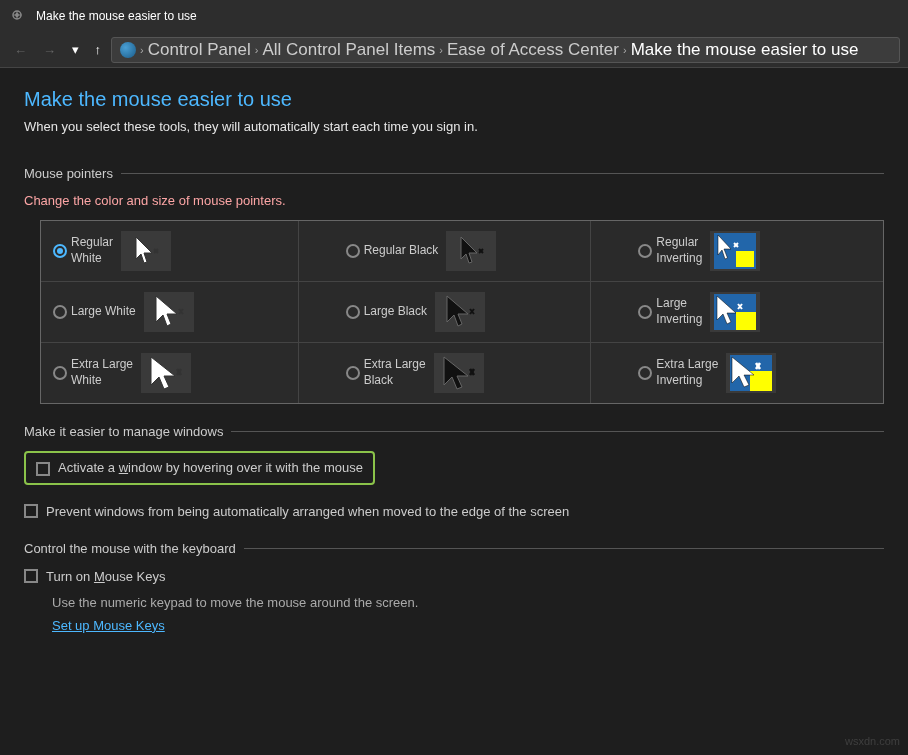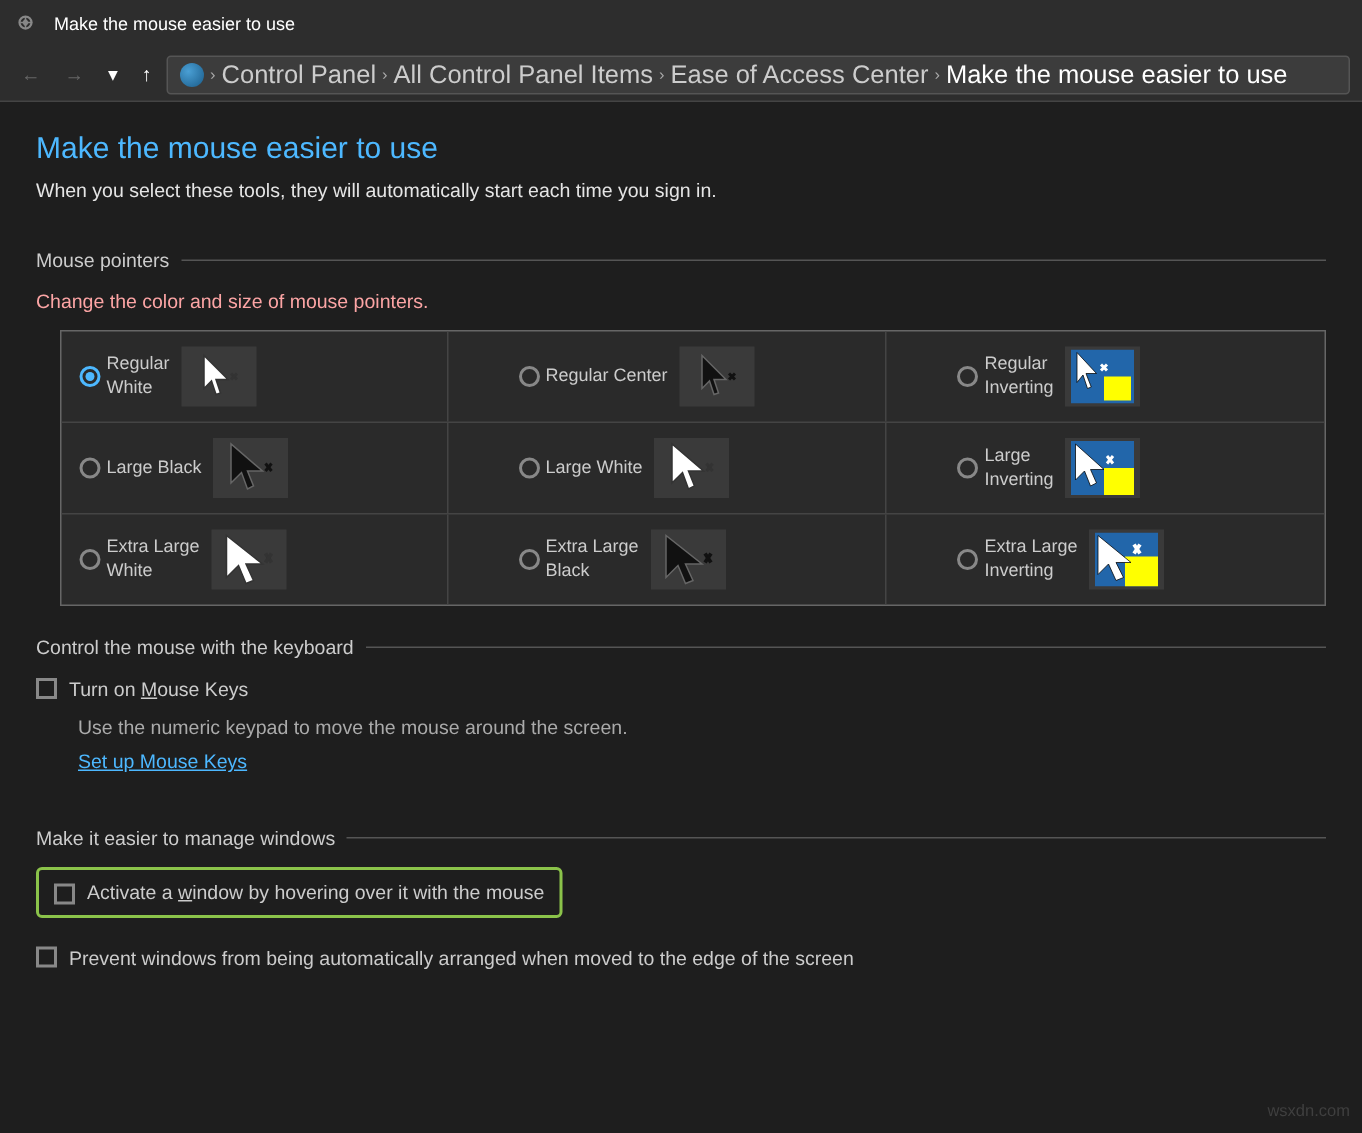--- a/index.html
+++ b/index.html
@@ -296,21 +296,21 @@
           <div class="cursor-preview">
             <svg width="28" height="32" viewBox="0 0 28 32">
               <polygon points="4,2 4,24 9,19 12,28 15,27 12,18 20,18" fill="white" stroke="#333" stroke-width="1"></polygon>
               <line x1="22" y1="14" x2="26" y2="18" stroke="#333" stroke-width="2"></line>
               <line x1="22" y1="18" x2="26" y2="14" stroke="#333" stroke-width="2"></line>
             </svg>
           </div>
         </div>
         <div class="pointer-cell">
           <div class="radio-btn"></div>
-          <span class="pointer-label">Regular Center</span>
+          <span class="pointer-label">Regular Black</span>
           <div class="cursor-preview">
             <svg width="28" height="32" viewBox="0 0 28 32">
               <polygon points="4,2 4,24 9,19 12,28 15,27 12,18 20,18" fill="#111" stroke="#666" stroke-width="1"></polygon>
               <line x1="22" y1="14" x2="26" y2="18" stroke="#111" stroke-width="2"></line>
               <line x1="22" y1="18" x2="26" y2="14" stroke="#111" stroke-width="2"></line>
             </svg>
           </div>
         </div>
         <div class="pointer-cell">
           <div class="radio-btn"></div>
@@ -323,37 +323,37 @@
               <line x1="20" y1="10" x2="24" y2="14" stroke="white" stroke-width="2"></line>
               <line x1="20" y1="14" x2="24" y2="10" stroke="white" stroke-width="2"></line>
             </svg>
           </div>
         </div>
       </div>
 
       <div class="pointer-row">
         <div class="pointer-cell">
           <div class="radio-btn"></div>
+          <span class="pointer-label">Large White</span>
+          <div class="cursor-preview">
+            <svg width="32" height="36" viewBox="0 0 32 36">
+              <polygon points="3,2 3,28 10,21 14,32 18,30 14,20 24,20" fill="white" stroke="#333" stroke-width="1"></polygon>
+              <line x1="26" y1="15" x2="30" y2="20" stroke="#333" stroke-width="2"></line>
+              <line x1="26" y1="20" x2="30" y2="15" stroke="#333" stroke-width="2"></line>
+            </svg>
+          </div>
+        </div>
+        <div class="pointer-cell">
+          <div class="radio-btn"></div>
           <span class="pointer-label">Large Black</span>
           <div class="cursor-preview">
             <svg width="32" height="36" viewBox="0 0 32 36">
               <polygon points="3,2 3,28 10,21 14,32 18,30 14,20 24,20" fill="#111" stroke="#666" stroke-width="1"></polygon>
               <line x1="26" y1="15" x2="30" y2="20" stroke="#111" stroke-width="2"></line>
               <line x1="26" y1="20" x2="30" y2="15" stroke="#111" stroke-width="2"></line>
-            </svg>
-          </div>
-        </div>
-        <div class="pointer-cell">
-          <div class="radio-btn"></div>
-          <span class="pointer-label">Large White</span>
-          <div class="cursor-preview">
-            <svg width="32" height="36" viewBox="0 0 32 36">
-              <polygon points="3,2 3,28 10,21 14,32 18,30 14,20 24,20" fill="white" stroke="#333" stroke-width="1"></polygon>
-              <line x1="26" y1="15" x2="30" y2="20" stroke="#333" stroke-width="2"></line>
-              <line x1="26" y1="20" x2="30" y2="15" stroke="#333" stroke-width="2"></line>
             </svg>
           </div>
         </div>
         <div class="pointer-cell">
           <div class="radio-btn"></div>
           <span class="pointer-label">Large<br>Inverting</span>
           <div class="cursor-preview" style="position:relative; overflow:hidden;">
             <svg width="42" height="36" viewBox="0 0 42 36">
               <rect x="0" y="0" width="42" height="36" fill="#2266aa"></rect>
               <rect x="22" y="18" width="20" height="18" fill="#ffff00"></rect>
@@ -400,48 +400,48 @@
               <line x1="26" y1="14" x2="30" y2="8" stroke="white" stroke-width="2.5"></line>
             </svg>
           </div>
         </div>
       </div>
     </div>
   </div>
 
   <div class="section">
     <div class="section-header">
-      <span>Control the mouse with the keyboard</span>
-    </div>
-    
-    <div class="checkbox-item">
-      <div class="checkbox"></div>
-      <span class="checkbox-label">
-        Turn on <u>M</u>ouse Keys
-      </span>
-    </div>
-    <p class="indented">Use the numeric keypad to move the mouse around the screen.</p>
-    <a class="link">Set up Mouse Keys</a>
-  </div>
-
-  <div class="section">
-    <div class="section-header">
       <span>Make it easier to manage windows</span>
     </div>
 
     <div style="margin-bottom: 10px;">
       <div class="highlighted-checkbox">
         <div class="checkbox"></div>
         <span class="checkbox-label">
           Activate a <u>w</u>indow by hovering over it with the mouse
         </span>
       </div>
     </div>
 
     <div class="checkbox-item">
       <div class="checkbox"></div>
       <span class="checkbox-label">Prevent windows from being automatically arranged when moved to the edge of the screen</span>
     </div>
   </div>
 
+  <div class="section">
+    <div class="section-header">
+      <span>Control the mouse with the keyboard</span>
+    </div>
+    
+    <div class="checkbox-item">
+      <div class="checkbox"></div>
+      <span class="checkbox-label">
+        Turn on <u>M</u>ouse Keys
+      </span>
+    </div>
+    <p class="indented">Use the numeric keypad to move the mouse around the screen.</p>
+    <a class="link">Set up Mouse Keys</a>
+  </div>
+
 </div>
 
 <div class="wsxdn-watermark">wsxdn.com</div>
 
 </body></html>

